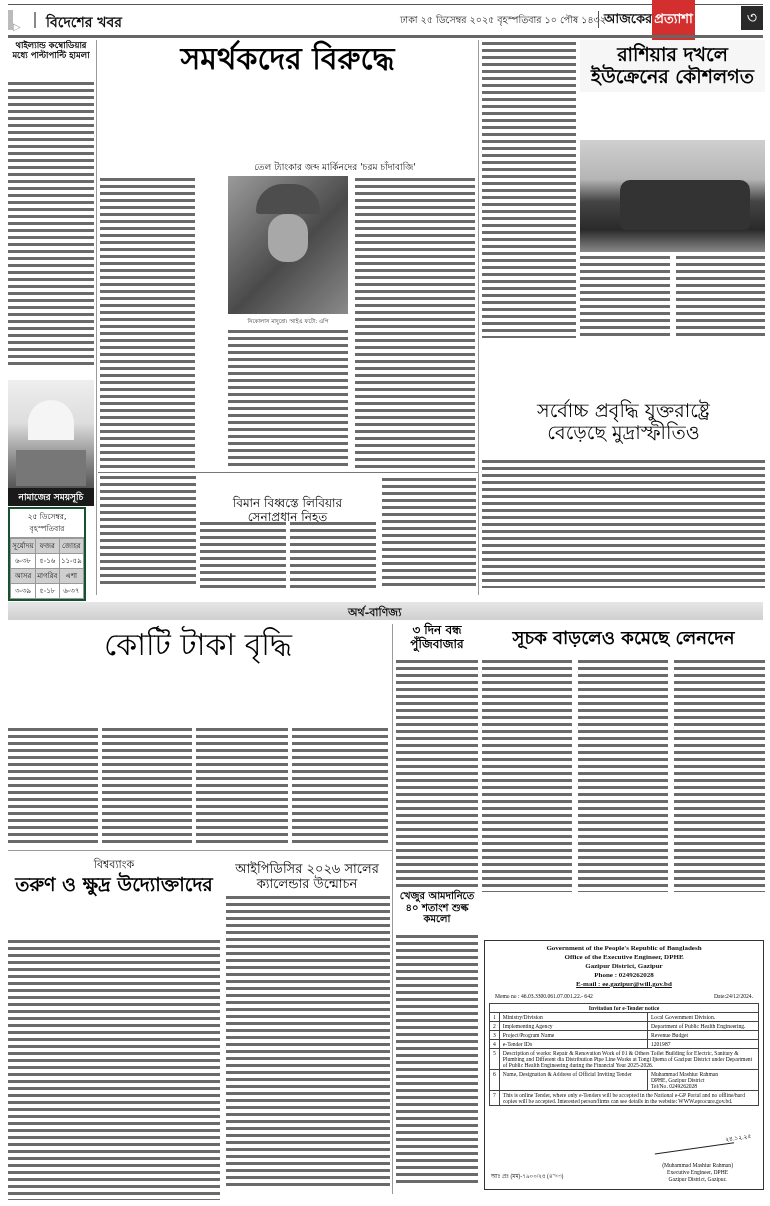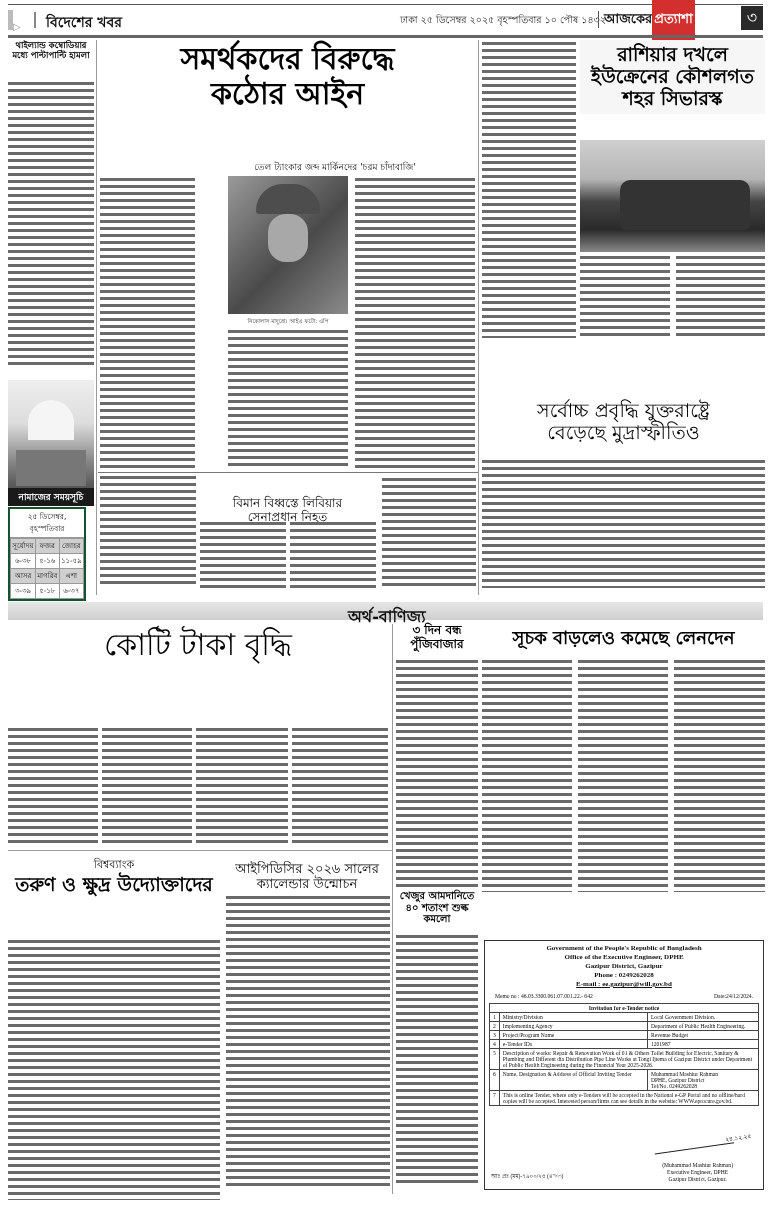--- a/index.html
+++ b/index.html
@@ -69,37 +69,35 @@
           <td>৩-৩৯</td>
           <td>৫-১৮</td>
           <td>৬-৩৭</td>
         </tr>
   </tbody>
     </table>
 </div>
 
 <div class="abs hl" style="left:100px;top:42px;width:375px;font-size:30px;font-weight:bold;">
   <div>সমর্থকদের বিরুদ্ধে</div>
-  <div>কঠোর আইন</div>
 </div>
 <div class="abs" style="left:195px;top:160px;width:280px;font-size:9px;text-align:center;">তেল ট্যাংকার জব্দ মার্কিনদের 'চরম চাঁদাবাজি'</div>
 <div class="abs body-text lines" style="left:100px;top:178px;width:95px;height:290px;"></div>
 <div class="abs photo" style="left:228px;top:176px;width:120px;height:138px;">
   <div style="position:absolute;left:28px;top:8px;width:64px;height:30px;background:#4d4d4d;border-radius:30px 30px 4px 4px;"></div>
   <div style="position:absolute;left:40px;top:38px;width:40px;height:48px;background:#a8a8a8;border-radius:18px;"></div>
 </div>
 <div class="abs" style="left:228px;top:318px;width:120px;font-size:5.5px;text-align:center;color:#333;">নিকোলাস মাদুরো। আইএ ফটো: এপি</div>
 <div class="abs body-text lines" style="left:228px;top:330px;width:120px;height:138px;"></div>
 <div class="abs body-text lines" style="left:355px;top:178px;width:120px;height:290px;"></div>
 
 <div class="abs body-text lines" style="left:482px;top:42px;width:94px;height:296px;"></div>
 <div class="abs hl" style="left:580px;top:40px;width:185px;font-size:19px;font-weight:bold;background:#f6f6f6;padding:4px 0;">
   <div>রাশিয়ার দখলে</div>
   <div>ইউক্রেনের কৌশলগত</div>
-  <div>শহর সিভারস্ক</div>
 </div>
 <div class="abs photo" style="left:580px;top:140px;width:185px;height:112px;background:linear-gradient(#cfcfcf 0,#b5b5b5 35%,#444 55%,#2a2a2a 80%,#888);">
   <div style="position:absolute;left:40px;top:40px;width:130px;height:50px;background:#333;border-radius:10px 10px 6px 6px;"></div>
 </div>
 <div class="abs body-text lines" style="left:580px;top:256px;width:90px;height:82px;"></div>
 <div class="abs body-text lines" style="left:676px;top:256px;width:89px;height:82px;"></div>
 
 <div class="abs hl" style="left:482px;top:400px;width:283px;font-size:19px;">
   <div>সর্বোচ্চ প্রবৃদ্ধি যুক্তরাষ্ট্রে</div>
   <div>বেড়েছে মুদ্রাস্ফীতিও</div>
@@ -109,21 +107,21 @@
 <div class="abs body-text lines" style="left:100px;top:476px;width:96px;height:112px;"></div>
 <div class="abs hl" style="left:200px;top:478px;width:175px;font-size:12px;margin-top:19px;">
   <div>বিমান বিধ্বস্তে লিবিয়ার</div>
   <div>সেনাপ্রধান নিহত</div>
 </div>
 <div class="abs body-text lines" style="left:200px;top:522px;width:86px;height:66px;"></div>
 <div class="abs body-text lines" style="left:290px;top:522px;width:86px;height:66px;"></div>
 <div class="abs body-text lines" style="left:382px;top:478px;width:94px;height:110px;"></div>
 
 <div class="abs gray-band" style="left:8px;top:602px;width:755px;height:18px;">
-  <div style="position:absolute;left:340px;top:2px;font-size:16px;font-weight:bold;">অর্থ-বাণিজ্য</div>
+  <div style="position:absolute;left:340px;top:2px;font-size:11px;font-weight:bold;">অর্থ-বাণিজ্য</div>
 </div>
 
 <div class="abs hl" style="left:8px;top:628px;width:380px;font-size:30px;">
   <div>কোটি টাকা বৃদ্ধি</div>
 </div>
 <div class="abs body-text lines" style="left:8px;top:728px;width:90px;height:118px;"></div>
 <div class="abs body-text lines" style="left:102px;top:728px;width:90px;height:118px;"></div>
 <div class="abs body-text lines" style="left:196px;top:728px;width:92px;height:118px;"></div>
 <div class="abs body-text lines" style="left:292px;top:728px;width:96px;height:118px;"></div>
 

